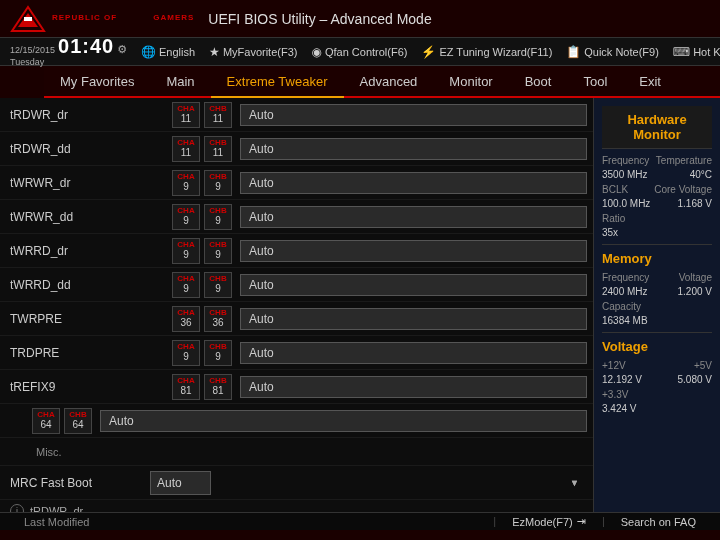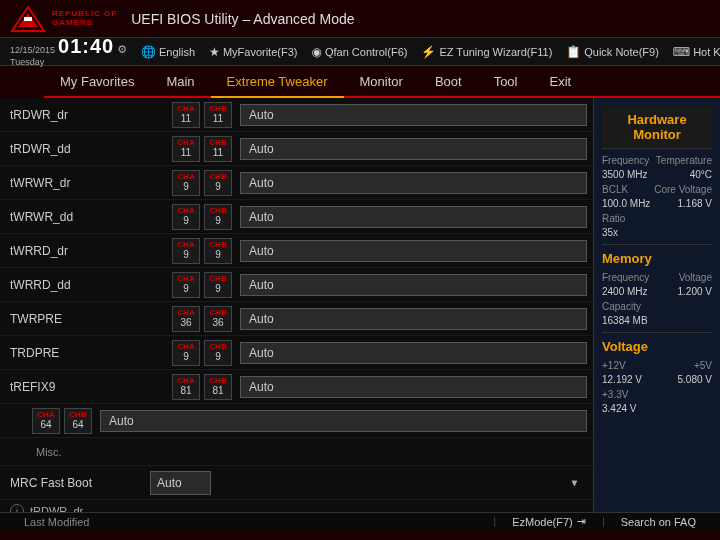--- a/index.html
+++ b/index.html
@@ -281,21 +281,21 @@
 </head>
 <body>
 
 <div class="header-bar">
   <div class="header-logo">
     <svg class="logo-icon" viewBox="0 0 36 28">
       <polygon points="18,2 34,26 2,26" fill="none" stroke="#c00" stroke-width="2"></polygon>
       <polygon points="18,8 28,22 8,22" fill="#c00"></polygon>
       <rect x="14" y="12" width="8" height="4" fill="#fff"></rect>
     </svg>
-    <div style="display:flex;flex-direction:column;line-height:1.1;">
+    <div style="display:flex;line-height:1.1;gap:36px;">
       <span style="font-size:8px;color:#c00;font-weight:bold;letter-spacing:1px;">REPUBLIC OF</span>
       <span style="font-size:8px;color:#c00;font-weight:bold;letter-spacing:1px;">GAMERS</span>
     </div>
   </div>
   <div class="header-title">UEFI BIOS Utility – Advanced Mode</div>
 </div>
 
 <div class="info-bar">
   <div style="display:flex;align-items:baseline;gap:3px;">
     <div style="font-size:9px;color:#aaa;line-height:1.3;">
@@ -329,20 +329,21 @@
   <div class="info-btn">
     <span class="icon">⌨</span>
     <span>Hot Keys</span>
   </div>
 </div>
 
 <div class="main-nav">
   <div class="nav-item">My Favorites</div>
   <div class="nav-item">Main</div>
   <div class="nav-item active">Extreme Tweaker</div>
+  <div class="nav-item">Advanced</div>
   <div class="nav-item">Monitor</div>
   <div class="nav-item">Boot</div>
   <div class="nav-item">Tool</div>
   <div class="nav-item">Exit</div>
 </div>
 
 <div class="content-area">
 
   <div class="left-panel">
     <div class="left-panel-inner">

